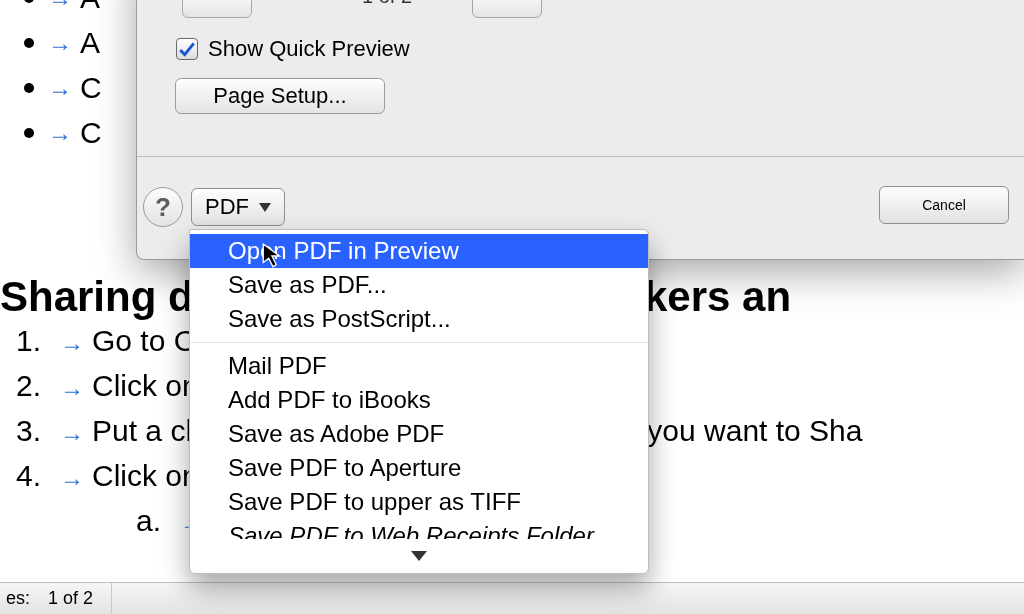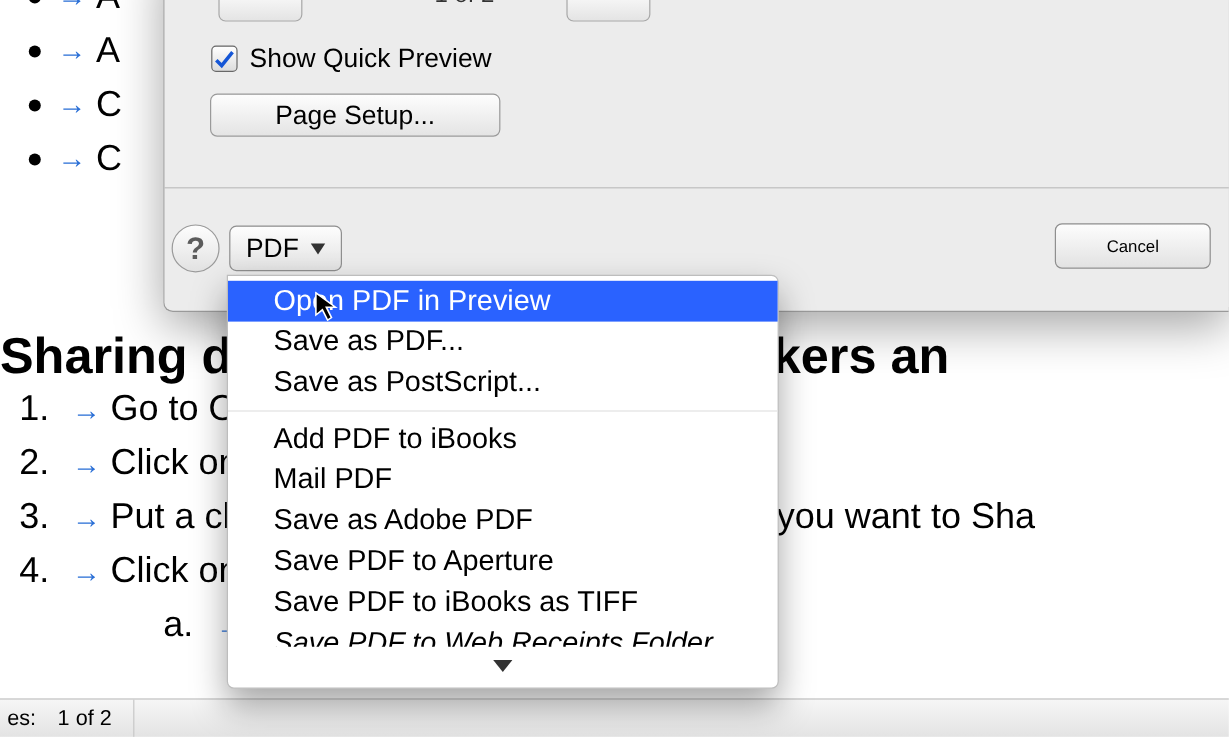--- a/index.html
+++ b/index.html
@@ -61,21 +61,21 @@
     position:absolute; left:39px; top:76px; display:flex; align-items:center; gap:10px;
     font-size:22px;
   }
   .cb {
     width:22px; height:22px; border:1px solid #686868; border-radius:4px;
     background:linear-gradient(#fff,#dcdcdc); display:flex; align-items:center; justify-content:center;
   }
   .cb svg { width:18px; height:18px; }
 
   .page-setup {
-    position:absolute; left:38px; top:118px; width:242px; height:36px;
+    position:absolute; left:38px; top:118px; width:210px; height:36px;
     border:1px solid #9a9a9a; border-radius:6px;
     background:linear-gradient(#fdfdfd,#e4e4e4);
     font-size:22px;
     text-align:center; line-height:34px;
   }
 
   .hr { position:absolute; left:0; right:0; top:196px; height:1px; background:#bdbdbd; }
 
   .help-btn {
     position:absolute; left:6px; top:227px; width:40px; height:40px; border-radius:50%;
@@ -212,24 +212,24 @@
   </div>
 
   <div class="cancel-btn">Cancel</div>
 </div>
 
 <div class="menu">
   <div class="item sel">Open PDF in Preview</div>
   <div class="item">Save as PDF...</div>
   <div class="item">Save as PostScript...</div>
   <div class="sep"></div>
+  <div class="item">Mail PDF</div>
   <div class="item">Add PDF to iBooks</div>
-  <div class="item">Mail PDF</div>
   <div class="item">Save as Adobe PDF</div>
   <div class="item">Save PDF to Aperture</div>
-  <div class="item">Save PDF to iBooks as TIFF</div>
+  <div class="item">Save PDF to upper as TIFF</div>
   <div class="item cut">Save PDF to Web Receipts Folder</div>
   <div class="more"><span class="tri"></span></div>
 </div>
 
 <svg class="cursor" viewBox="0 0 20 24">
   <path d="M1 1 L1 18 L6 14 L10 22 L13 20 L9 12 L16 12 Z" fill="#000" stroke="#fff" stroke-width="1.2"></path>
 </svg>
 
 </body></html>

